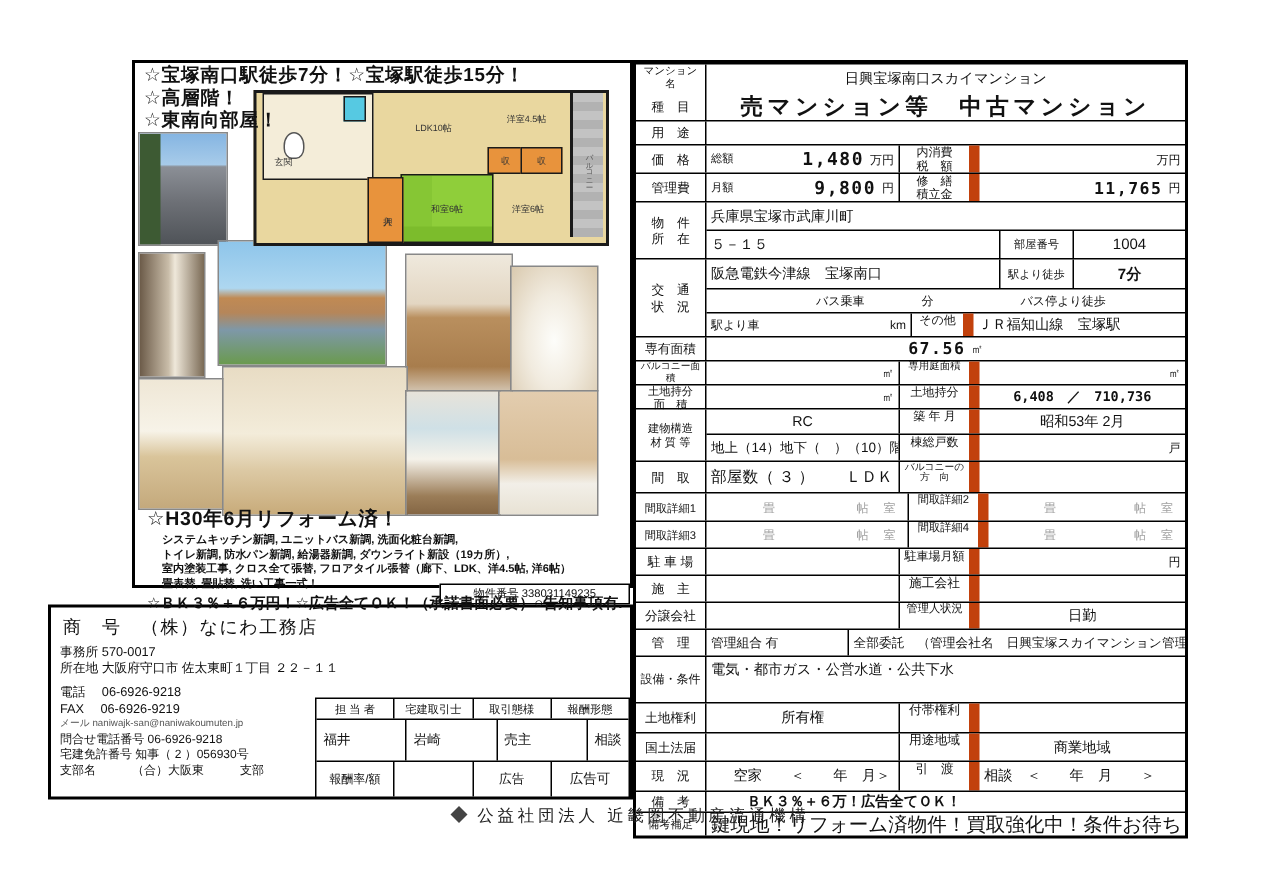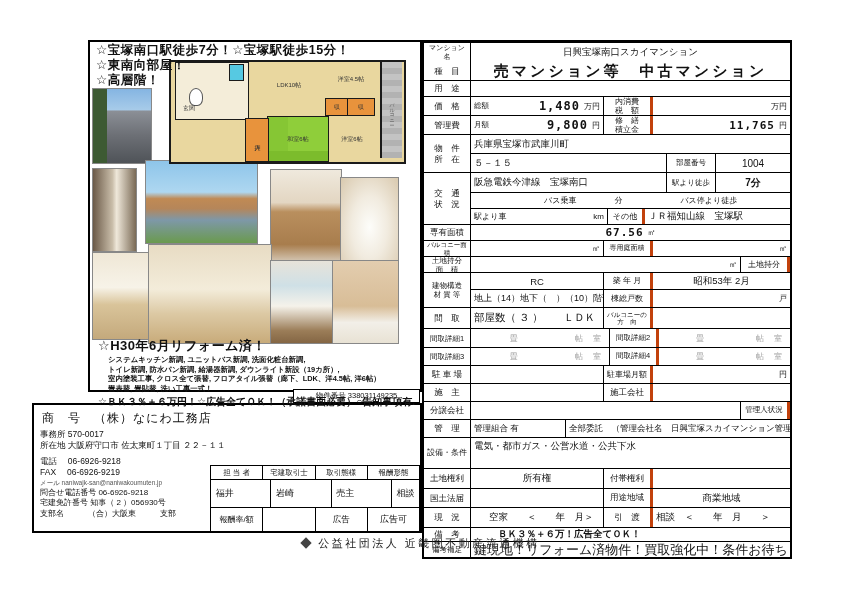--- a/index.html
+++ b/index.html
@@ -19,21 +19,21 @@
   .reform .ln{font-size:7.4px;font-weight:bold;line-height:1.3;margin-left:10px;white-space:nowrap;}
   .reform .bk{font-size:10px;font-weight:bold;margin-top:1px;white-space:nowrap;}
   
   .rt{left:422px;top:40px;width:366px;border:2px solid #000;background:#fff;display:flex;flex-direction:column;}
   .row{display:flex;border-top:1px solid #000;min-width:0;}
   .row.first{border-top:0;}
   .grp{display:flex;border-top:1px solid #000;min-width:0;}
   .gcol{flex:1;display:flex;flex-direction:column;min-width:0;}
   .gcol .row.first{border-top:0;}
   .lab{flex:0 0 46px;width:46px;border-right:1px solid #000;display:flex;flex-direction:column;align-items:center;justify-content:center;font-size:8.5px;line-height:1.2;text-align:center;}
-  .mid{flex:0 0 46px;border-left:1px solid #000;border-right:3px solid #c2410c;display:flex;flex-direction:column;align-items:center;justify-content:center;font-size:8px;line-height:1.15;text-align:center;}
+  .mid{flex:0 0 46px;border-left:1px solid #000;border-right:7px solid #c2410c;display:flex;flex-direction:column;align-items:center;font-size:8px;line-height:1.15;text-align:center;}
   .mid2{flex:0 0 48px;border-left:1px solid #000;border-right:1px solid #000;display:flex;align-items:center;justify-content:center;font-size:7.5px;text-align:center;}
   .val{flex:1;display:flex;align-items:center;padding:0 3px;font-size:9.5px;min-width:0;overflow:hidden;white-space:nowrap;}
   .v2{flex:0 0 131px;display:flex;align-items:center;padding:0 3px;font-size:9.5px;overflow:hidden;white-space:nowrap;}
   .v3{flex:0 0 68px;display:flex;align-items:center;justify-content:center;padding:0 3px;font-size:10px;}
   .ctr{justify-content:center;}
   .rgt{justify-content:flex-end;}
   .num{font-weight:bold;font-size:12px;font-family:"DejaVu Sans Mono","Liberation Mono",monospace;letter-spacing:1px;}
   .sub{font-size:7.5px;margin-right:auto;}
   .unit{font-size:8px;margin-left:4px;}
   .ghostwrap{flex:1;display:flex;align-items:center;font-size:8px;color:#a0a0a0;padding:0 6px;}
@@ -66,22 +66,22 @@
   .ph-living{background:linear-gradient(180deg,#e8dcc4 0%,#f3ecda 45%,#dcc9a4 70%,#c8ab7a 100%);}
   .ph-wash{background:linear-gradient(180deg,#e7e3da 0%,#cfe0e6 30%,#f5f2ea 55%,#9b7d58 85%,#846644 100%);}
   .ph-bath{background:linear-gradient(180deg,#e3cdaf 0%,#d8bd97 55%,#f2efe8 75%,#e8e2d4 100%);}
 </style>
 </head>
 <body>
 
 <div class="abs flyer">
   <div class="abs headlines">
     <div>☆宝塚南口駅徒歩7分！☆宝塚駅徒歩15分！</div>
+    <div>☆高層階！</div>
     <div>☆東南向部屋！</div>
-    <div>☆高層階！</div>
   </div>
 
   <div class="abs plan">
     <div class="room b1" style="left:4px;top:0;width:72px;height:56px;background:#f4edd9;"></div>
     <div class="room" style="left:58px;top:2px;width:13px;height:15px;background:#56c9e2;border:1px solid #1a1a1a;"></div>
     <div class="room" style="left:18px;top:26px;width:12px;height:16px;background:#fff;border:1px solid #555;border-radius:50% 50% 40% 40%;"></div>
     <div class="room" style="left:12px;top:42px;">玄関</div>
     <div class="room" style="left:80px;top:14px;width:76px;height:18px;">LDK10帖</div>
     <div class="room" style="left:156px;top:10px;width:48px;height:14px;">洋室4.5帖</div>
     <div class="room b1" style="left:154px;top:36px;width:22px;height:16px;background:#e8933c;">収</div>
@@ -232,20 +232,21 @@
 
   <div class="row h15">
     <div class="lab" style="font-size:7.5px;">
       <span>土地持分</span>
       <span>面　積</span>
     </div>
     <div class="val rgt">
       <span class="unit">㎡</span>
     </div>
     <div class="mid">土地持分</div>
+    <div class="v2 ctr" style="font-family:'DejaVu Sans Mono','Liberation Mono',monospace;font-size:9px;font-weight:bold;">6,408　／　710,736</div>
   </div>
 
   <div class="grp">
     <div class="lab" style="font-size:7.5px;">
       <span>建物構造</span>
       <span>材 質 等</span>
     </div>
     <div class="gcol">
       <div class="row first h16">
         <div class="val ctr">RC</div>
@@ -315,20 +316,21 @@
     <div class="lab">施　主</div>
     <div class="val"></div>
     <div class="mid" style="font-size:8.5px;">施工会社</div>
     <div class="v2"></div>
   </div>
 
   <div class="row h17">
     <div class="lab">分譲会社</div>
     <div class="val"></div>
     <div class="mid" style="font-size:7.5px;">管理人状況</div>
+    <div class="v2 ctr">日勤</div>
   </div>
 
   <div class="row h17">
     <div class="lab">管　理</div>
     <div class="val" style="flex:0 0 88px;font-size:8.5px;border-right:1px solid #000;">管理組合 有</div>
     <div class="val" style="font-size:8.5px;">全部委託　（管理会社名　日興宝塚スカイマンション管理委託　）</div>
   </div>
 
   <div class="row h30">
     <div class="lab" style="font-size:8px;">設備・条件</div>

